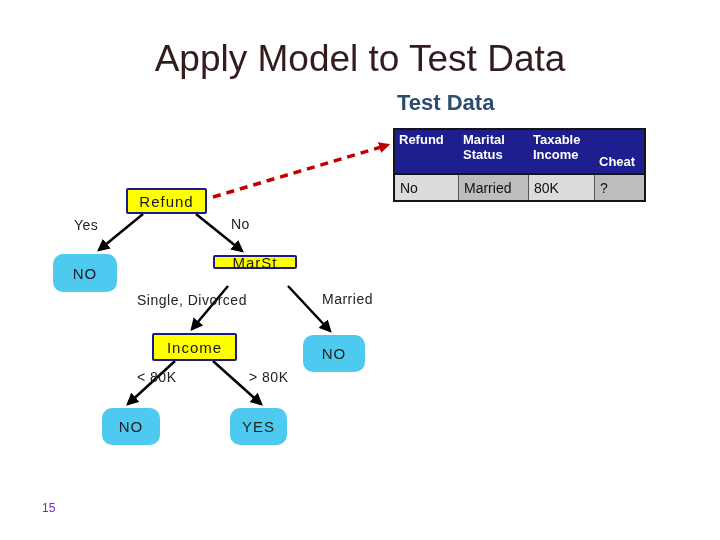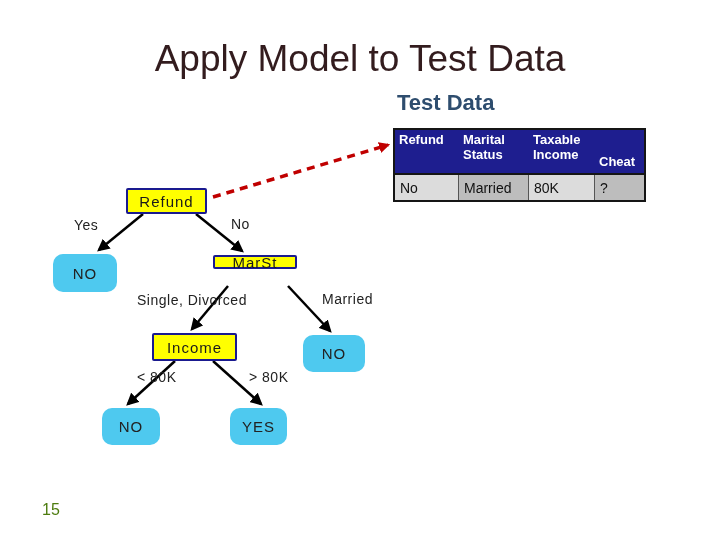--- a/index.html
+++ b/index.html
@@ -40,21 +40,21 @@
   .hc.bottom{display:flex;align-items:flex-end;}
   .trow{
     display:grid;grid-template-columns:64px 70px 66px 49px;height:27px;
     border-top:2px solid #151515;font-size:14px;color:#111;box-sizing:border-box;
   }
   .tc{padding:2px 5px;border-right:1px solid #555;display:flex;align-items:center;box-sizing:border-box;}
   .tc:last-child{border-right:none;}
   .tc.light{background:#dcdcdc;}
   .tc.mid{background:#bdbdbd;}
   .pagenum{
-    position:absolute;left:42px;top:501px;font-size:16px;color:#4d7c0f;
+    position:absolute;left:42px;top:501px;font-size:12px;color:#6d28d9;
   }
 </style>
 </head>
 <body>
 
 <div class="slide">
 
   <div class="title">Apply Model to Test Data</div>
   <div class="subtitle">Test Data</div>
 

